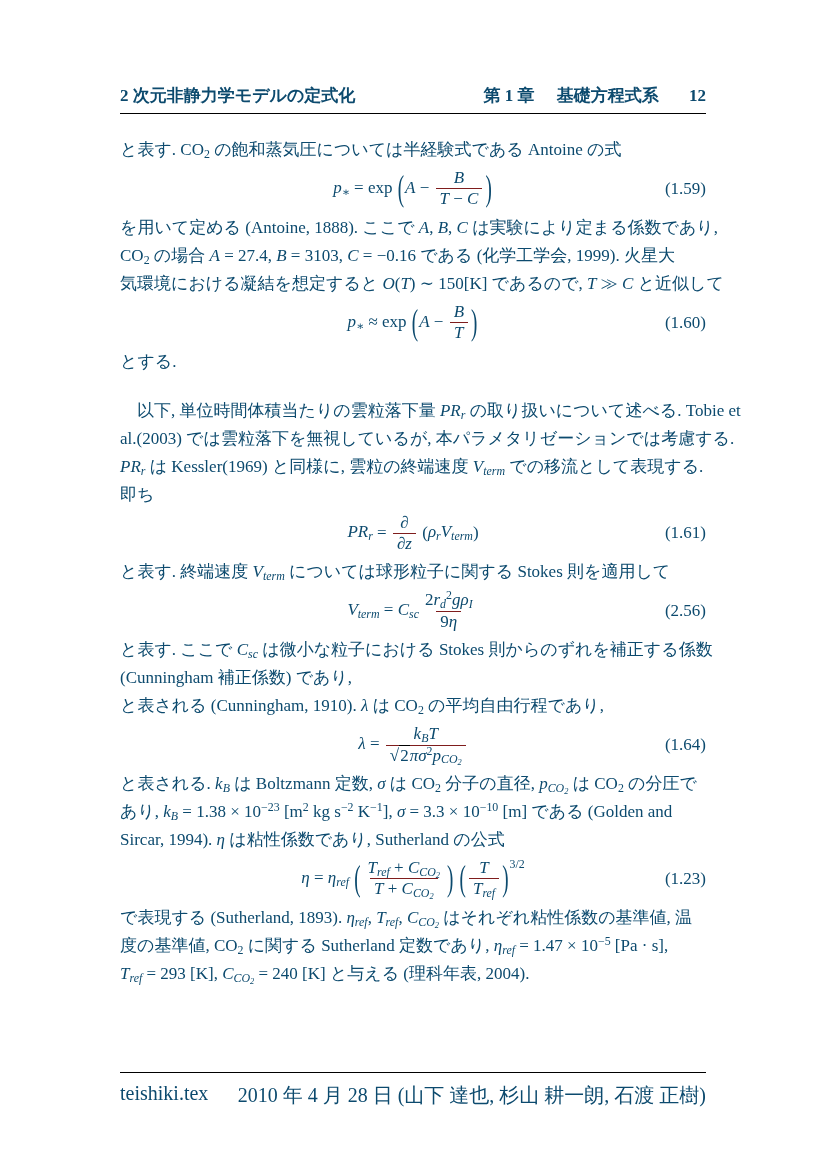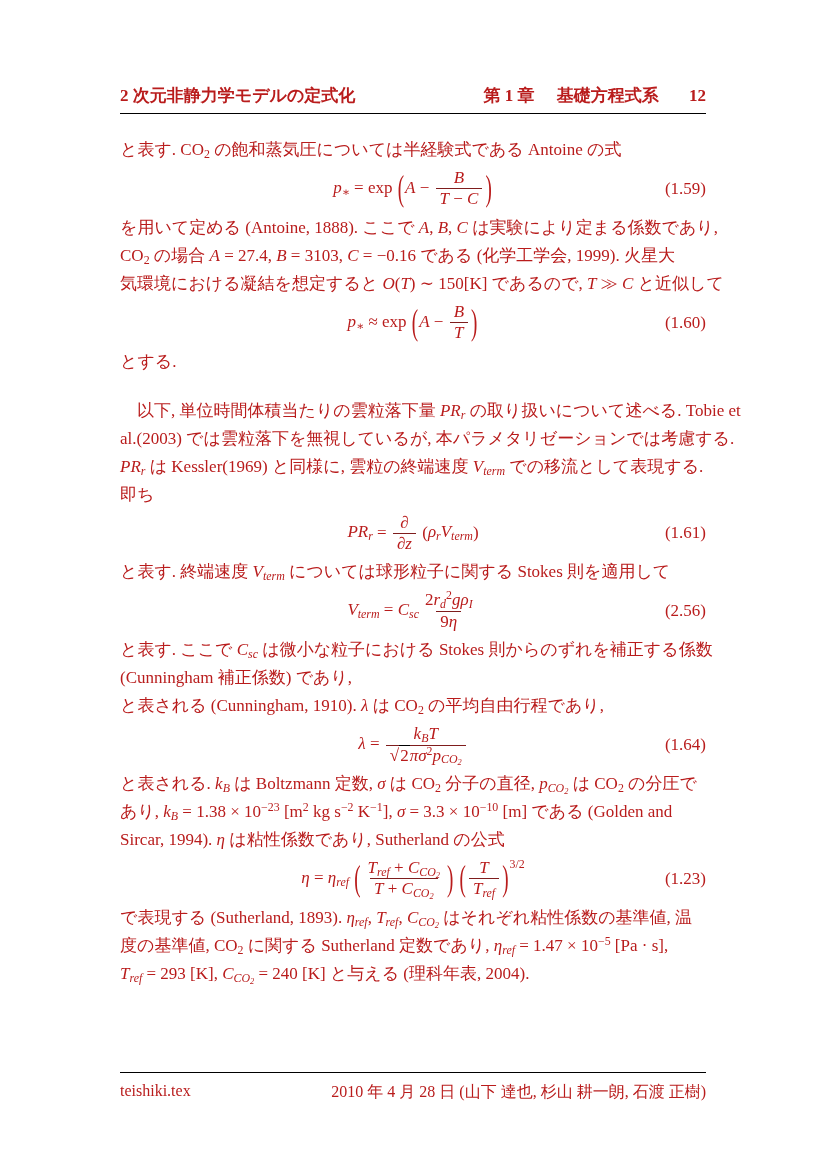--- a/index.html
+++ b/index.html
@@ -2,21 +2,21 @@
 <html lang="ja"><head>
 <meta charset="utf-8">
 <style>
   html,body { margin:0; padding:0; background:#ffffff; }
   .page {
     width:826px; height:1169px;
     box-sizing:border-box;
     position:relative;
     overflow:hidden;
     background:#ffffff;
-    color:#b91c1c;
+    color:#0c4a6e;
     font-family:"Liberation Serif","DejaVu Serif",serif;
     font-size:17px;
     padding:84px 120px 0 120px;
   }
   
   .header {
     display:flex; justify-content:space-between; align-items:baseline;
     border-bottom:1.5px solid #000;
     padding-bottom:6px;
     font-weight:bold;
@@ -56,21 +56,21 @@
     padding:0 1px;
   }
   .sqrt { white-space:nowrap; }
   .sqrt .rad { border-top:1px solid #000; padding:0 1px; }
   
   .footer {
     position:absolute; left:120px; right:120px; top:1072px;
     border-top:1.5px solid #000;
     padding-top:9px;
     display:flex; justify-content:space-between;
-    font-size:16px;
+    font-size:20px;
     white-space:nowrap;
   }
 </style>
 </head>
 <body>
 
 <div class="page">
 
   <div class="header">
     <span class="hleft">

